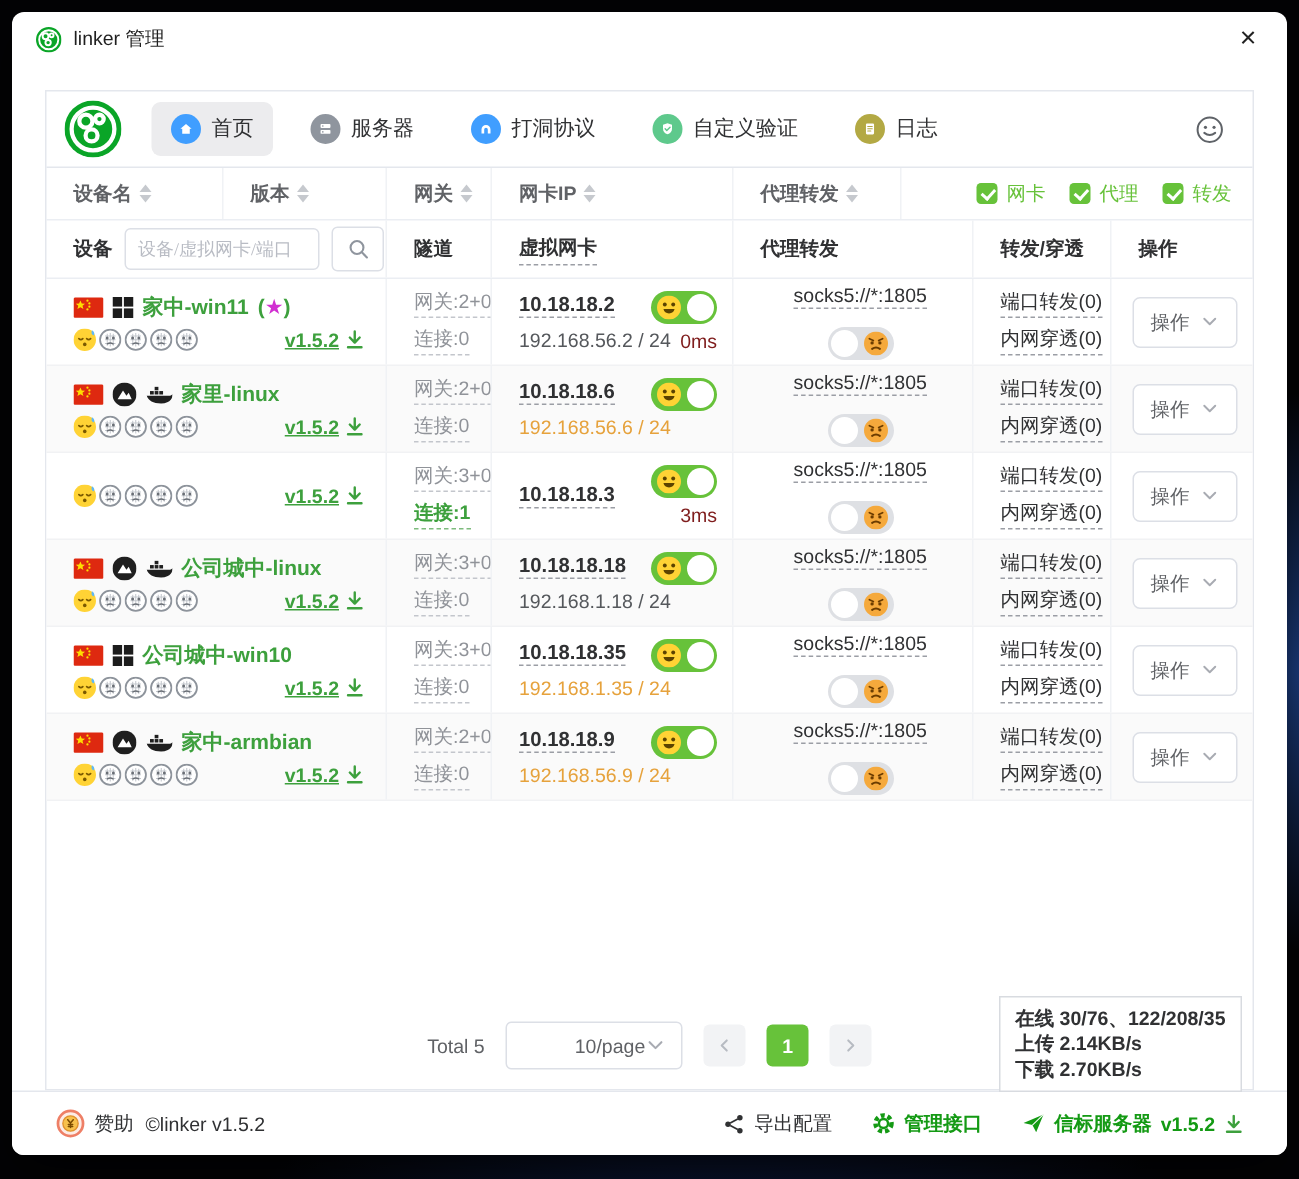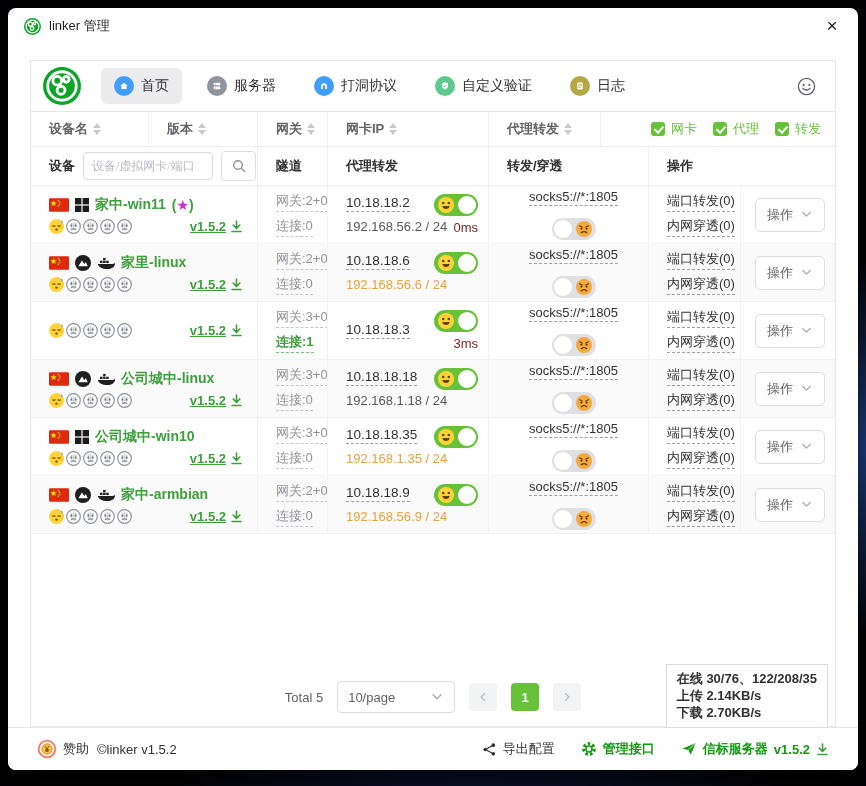--- a/index.html
+++ b/index.html
@@ -58,39 +58,39 @@
   .suffix{color:#3da03d;font-weight:bold;font-size:14px}
   .suffix .star{color:#d12fd1}
   .faces{display:flex;align-items:center;gap:2px}
   .ver{display:flex;align-items:center;gap:4px;color:#3da03d;font-weight:bold;font-size:13px;text-decoration:underline;cursor:pointer;margin-right:6px}
   .gray-dash{color:#909399;border-bottom:1px dashed #c3c6cc;width:max-content;padding-bottom:1px;cursor:pointer}
   .gray-dash.active{color:#3da03d;font-weight:bold;border-color:#7dbb7d}
   .vnic-cell{flex-direction:row;align-items:stretch;gap:4px}
   .vnic-left{flex:1;display:flex;flex-direction:column;justify-content:space-between;padding:2px 0;min-width:0}
   .vnic-left.solo{justify-content:center}
   .vnic-right{display:flex;flex-direction:column;align-items:flex-end;justify-content:space-between;padding:1px 2px}
-  .ip1{color:#303133;font-weight:normal;border-bottom:1px dashed #9b9ea5;width:max-content;padding-bottom:1px;cursor:pointer;font-size:13.5px}
+  .ip1{color:#303133;font-weight:bold;border-bottom:1px dashed #9b9ea5;width:max-content;padding-bottom:1px;cursor:pointer;font-size:13.5px}
   .ip2{color:#55585c;font-size:13px;white-space:nowrap}
   .ip2.orange{color:#e6a23c}
   .latency{color:#7f1d1d;font-size:13px;min-height:15px}
   .proxy-cell{align-items:center;gap:12px}
   .dark-dash{color:#303133;border-bottom:1px dashed #9b9ea5;width:max-content;padding-bottom:1px;cursor:pointer}
   .toggle{width:44px;height:22px;border-radius:11px;position:relative;flex:0 0 auto;cursor:pointer}
   .toggle.on{background:#67c23a}
   .toggle.off{background:#dee0e4}
   .toggle .knob{position:absolute;top:2px;width:18px;height:18px;border-radius:50%;background:#fff}
   .toggle.on .knob{right:2px}
   .toggle.off .knob{left:2px}
   .toggle .face{position:absolute;top:3px;width:16px;height:16px}
   .toggle.on .face{left:4px}
   .toggle.off .face{right:4px}
   .act-btn{display:flex;align-items:center;gap:7px;padding:7px 11px;border:1px solid #dcdfe6;border-radius:5px;background:#fff;color:#606266;font-size:13px;cursor:pointer;font-family:inherit}
   
   .pager{margin-top:auto;flex:0 0 58px;display:flex;align-items:center;justify-content:center;gap:14px;font-size:13px;color:#606266}
-  .psel{width:96px;height:30px;border:1px solid #dcdfe6;border-radius:4px;display:flex;align-items:center;justify-content:space-between;padding:0 10px;cursor:pointer;background:#fff}
+  .psel{width:96px;height:30px;border:1px solid #dcdfe6;border-radius:4px;display:flex;align-items:center;justify-content:flex-end;padding:0 10px;cursor:pointer;background:#fff}
   .pbtn{width:28px;height:28px;border-radius:4px;background:#f2f3f5;display:flex;align-items:center;justify-content:center;cursor:pointer}
   .pnum{width:28px;height:28px;border-radius:4px;background:#67c23a;color:#fff;font-weight:bold;display:flex;align-items:center;justify-content:center;cursor:pointer}
   
   .stats{position:absolute;right:30px;bottom:42px;background:#fff;border:1px solid #d8dbe0;padding:5px 10px 6px;font-size:13px;font-weight:bold;color:#303133;line-height:17px;z-index:6;white-space:nowrap}
   
   .footer{flex:0 0 42px;border-top:1px solid #e4e7ed;display:flex;align-items:center;padding:0 29px;font-size:13px;color:#303133;background:#fff}
   .f-left{display:flex;align-items:center;gap:8px}
   .f-right{margin-left:auto;display:flex;align-items:center;gap:26px}
   .f-item{display:flex;align-items:center;gap:6px;cursor:pointer}
   .f-item.green{color:#149a14;font-weight:bold}
@@ -304,20 +304,23 @@
           <svg width="14" height="14" viewBox="0 0 14 14">
               <circle cx="6" cy="6" r="4.3" fill="none" stroke="#8f959e" stroke-width="1.4"></circle>
               <path d="M9.4 9.4 12.6 12.6" stroke="#8f959e" stroke-width="1.4" stroke-linecap="round"></path>
             </svg>
         </span>
       </div>
       <div class="fcell">
         <span>隧道</span>
       </div>
       <div class="fcell">
+        <span class="dash-label">虚拟网卡</span>
+      </div>
+      <div class="fcell">
         <span>代理转发</span>
       </div>
       <div class="fcell">
         <span>转发/穿透</span>
       </div>
       <div class="fcell last">
         <span>操作</span>
       </div>
     </div>
 

